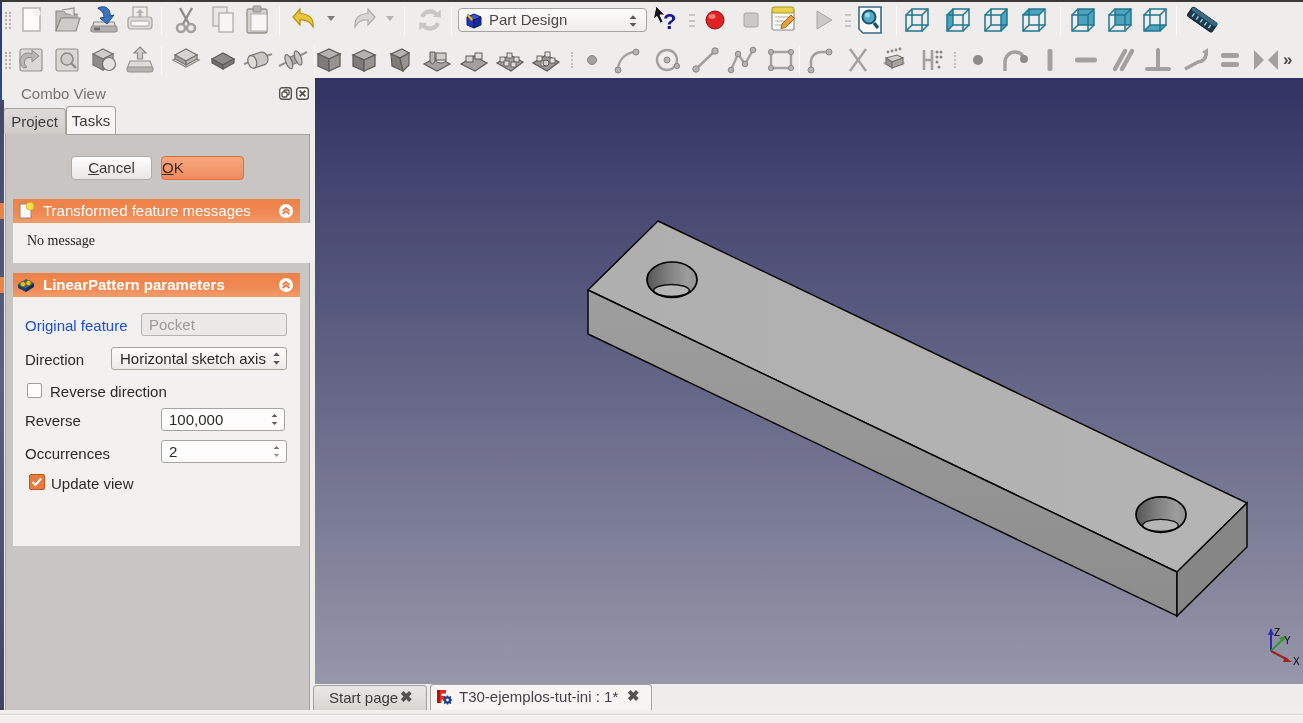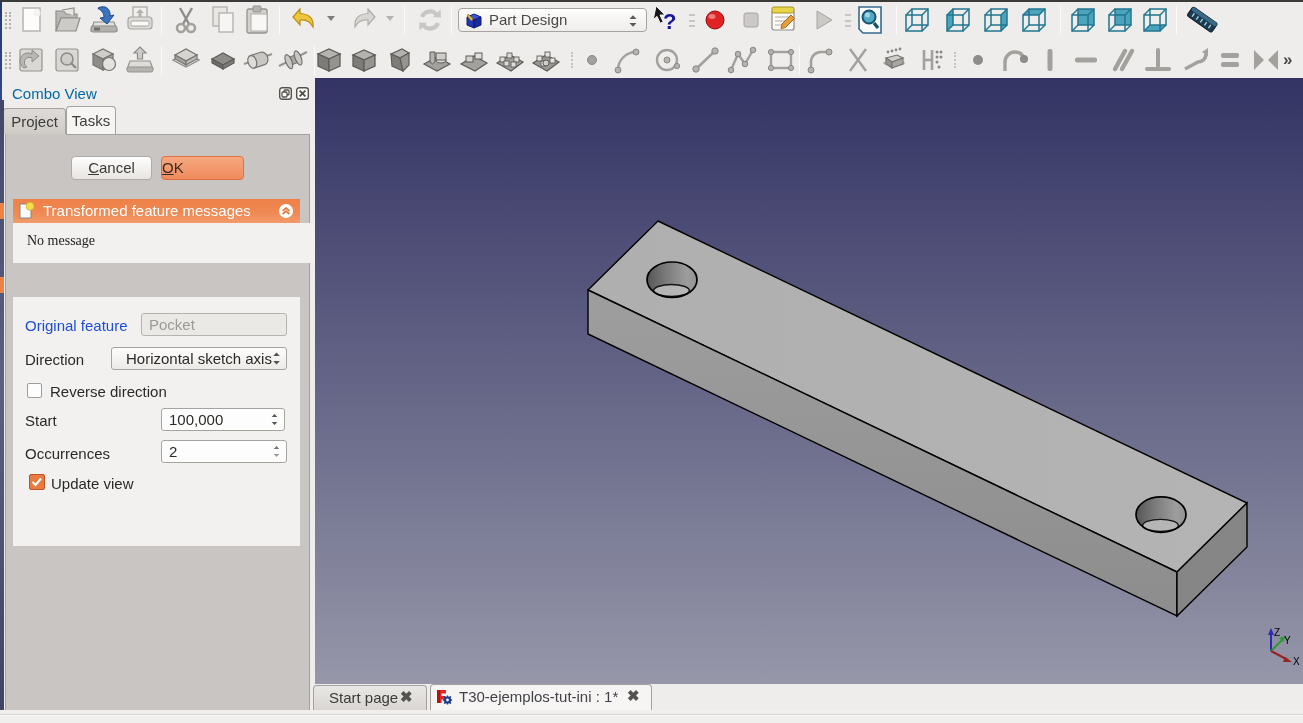--- a/index.html
+++ b/index.html
@@ -454,21 +454,21 @@
 <svg class="ic" style="left:1250px;top:44px" viewBox="0 0 32 32">
       <g fill="#a3a19e">
         <path d="M4 6 l10 10 l-10 10 z"></path>
         <path d="M28 6 l-10 10 l10 10 z"></path>
       </g>
     </svg>
 <div class="ab" style="left:1283px;top:50px;font-size:17px;font-weight:bold;color:#4a4944">»</div>
 </div>
 
 <div class="ab" style="left:0;top:80px;width:315px;height:643px;background:#eeedeb">
-  <div class="ab" style="left:12px;top:5px;font-size:15px;color:#0369a1">Combo View</div>
+  <div class="ab" style="left:21px;top:5px;font-size:15px;color:#737373">Combo View</div>
 
   <svg class="ab" style="left:279px;top:7px" width="13" height="13" viewBox="0 0 13 13">
       <rect x="0.7" y="0.7" width="11.6" height="11.6" rx="2.5" fill="#fcfcfb" stroke="#54524c" stroke-width="1.4"></rect>
       <rect x="5" y="3" width="5" height="5" rx="1" fill="none" stroke="#54524c" stroke-width="1.3"></rect>
       <rect x="3" y="5" width="5" height="5" rx="1" fill="#fcfcfb" stroke="#54524c" stroke-width="1.3"></rect>
     </svg>
   <svg class="ab" style="left:296px;top:7px" width="13" height="13" viewBox="0 0 13 13">
       <rect x="0.7" y="0.7" width="11.6" height="11.6" rx="2.5" fill="#fcfcfb" stroke="#54524c" stroke-width="1.4"></rect>
       <path d="M3.6 3.6 L9.4 9.4 M9.4 3.6 L3.6 9.4" stroke="#54524c" stroke-width="1.9"></path>
     </svg>
@@ -490,33 +490,47 @@
     <div class="ab" style="left:30px;top:3px;font-size:15px;font-weight:normal;color:#fff">Transformed feature messages</div>
     <svg class="ab" style="left:266px;top:5px" width="14" height="14" viewBox="0 0 14 14">
       <circle cx="7" cy="7" r="7" fill="#fff"></circle>
       <path d="M3.6 6.8 L7 4 L10.4 6.8 M3.6 10 L7 7.2 L10.4 10" fill="none" stroke="#e87436" stroke-width="1.7"></path>
     </svg>
   </div>
   <div class="ab" style="left:13px;top:143px;width:339px;height:40px;background:#f2f1ef">
     <div class="ab" style="left:14px;top:10px;font-size:14px;font-family:'Liberation Serif',serif;color:#22211f">No message</div>
   </div>
 
+  <div class="ab" style="left:13px;top:193px;width:287px;height:24px;background:linear-gradient(#ee8147,#ef8852 55%,#f39b6a)">
+    <svg class="ab" style="left:3px;top:3px" width="20" height="18" viewBox="0 0 20 18">
+      <polygon points="2,8 10,3 18,7 10,12" fill="#2660a4"></polygon>
+      <polygon points="2,8 10,12 10,16 2,12" fill="#174377"></polygon>
+      <polygon points="10,12 18,7 18,11 10,16" fill="#0d2f57"></polygon>
+      <circle cx="7" cy="8.2" r="2.6" fill="#e8c21c" stroke="#6b5a00" stroke-width="0.7"></circle>
+      <circle cx="12.5" cy="7" r="2.6" fill="#e8c21c" stroke="#6b5a00" stroke-width="0.7"></circle>
+    </svg>
+    <div class="ab" style="left:30px;top:3px;font-size:15px;font-weight:bold;color:#fff">LinearPattern parameters</div>
+    <svg class="ab" style="left:266px;top:5px" width="14" height="14" viewBox="0 0 14 14">
+      <circle cx="7" cy="7" r="7" fill="#fff"></circle>
+      <path d="M3.6 6.8 L7 4 L10.4 6.8 M3.6 10 L7 7.2 L10.4 10" fill="none" stroke="#e87436" stroke-width="1.7"></path>
+    </svg>
+  </div>
   <div class="ab" style="left:13px;top:217px;width:287px;height:249px;background:#f2f1ef">
     <div class="ab" style="left:12px;top:20px;font-size:15px;color:#1d4ed8">Original feature</div>
     <div class="ab" style="left:128px;top:16px;width:146px;height:23px;background:#ebe9e6;border:1px solid #b7b4b0;border-radius:3px;font-size:15px;color:#9c9a96;line-height:21px;padding-left:7px">Pocket</div>
     <div class="ab" style="left:12px;top:54px;font-size:15px;color:#2b2a27">Direction</div>
-    <div class="ab" style="left:98px;top:50px;width:176px;height:23px;background:linear-gradient(#fdfdfd,#eceae7);border:1px solid #a7a4a0;border-radius:3px;font-size:15px;color:#2b2a27;line-height:21px;padding-left:14px">Horizontal sketch axis
+    <div class="ab" style="left:98px;top:50px;width:176px;height:23px;background:linear-gradient(#fdfdfd,#eceae7);border:1px solid #a7a4a0;border-radius:3px;font-size:15px;color:#2b2a27;line-height:21px;padding-left:8px">Horizontal sketch axis
       <svg class="ab" style="right:5px;top:3px" width="9" height="15" viewBox="0 0 9 15">
           <path d="M1.2 5 L4.5 1.5 L7.8 5 Z" fill="#555"></path>
           <path d="M1.2 10 L4.5 13.5 L7.8 10 Z" fill="#555"></path>
         </svg>
     </div>
     <div class="ab" style="left:14px;top:86px;width:15px;height:15px;background:#fdfdfd;border:1px solid #a09d99;border-radius:2px"></div>
     <div class="ab" style="left:37px;top:86px;font-size:15px;color:#2b2a27">Reverse direction</div>
-    <div class="ab" style="left:12px;top:115px;font-size:15px;color:#2b2a27">Start</div>
+    <div class="ab" style="left:12px;top:115px;font-size:15px;color:#2b2a27">Reverse</div>
     <div class="ab" style="left:148px;top:111px;width:124px;height:23px;background:#fdfdfd;border:1px solid #a7a4a0;border-radius:3px;font-size:15px;color:#2b2a27;line-height:21px;padding-left:7px">100,000
       <svg class="ab" style="right:5px;top:3px" width="9" height="15" viewBox="0 0 9 15">
           <path d="M1.7 5 L4.5 2 L7.3 5 Z" fill="#555"></path>
           <path d="M1.7 10 L4.5 13 L7.3 10 Z" fill="#555"></path>
         </svg>
     </div>
     <div class="ab" style="left:12px;top:148px;font-size:15px;color:#2b2a27">Occurrences</div>
     <div class="ab" style="left:148px;top:143px;width:126px;height:23px;background:#fdfdfd;border:1px solid #a7a4a0;border-radius:3px;font-size:15px;color:#2b2a27;line-height:21px;padding-left:7px">2
       <svg class="ab" style="right:5px;top:3px" width="9" height="15" viewBox="0 0 9 15">
           <path d="M1.7 5 L4.5 2 L7.3 5 Z" fill="#777"></path>

